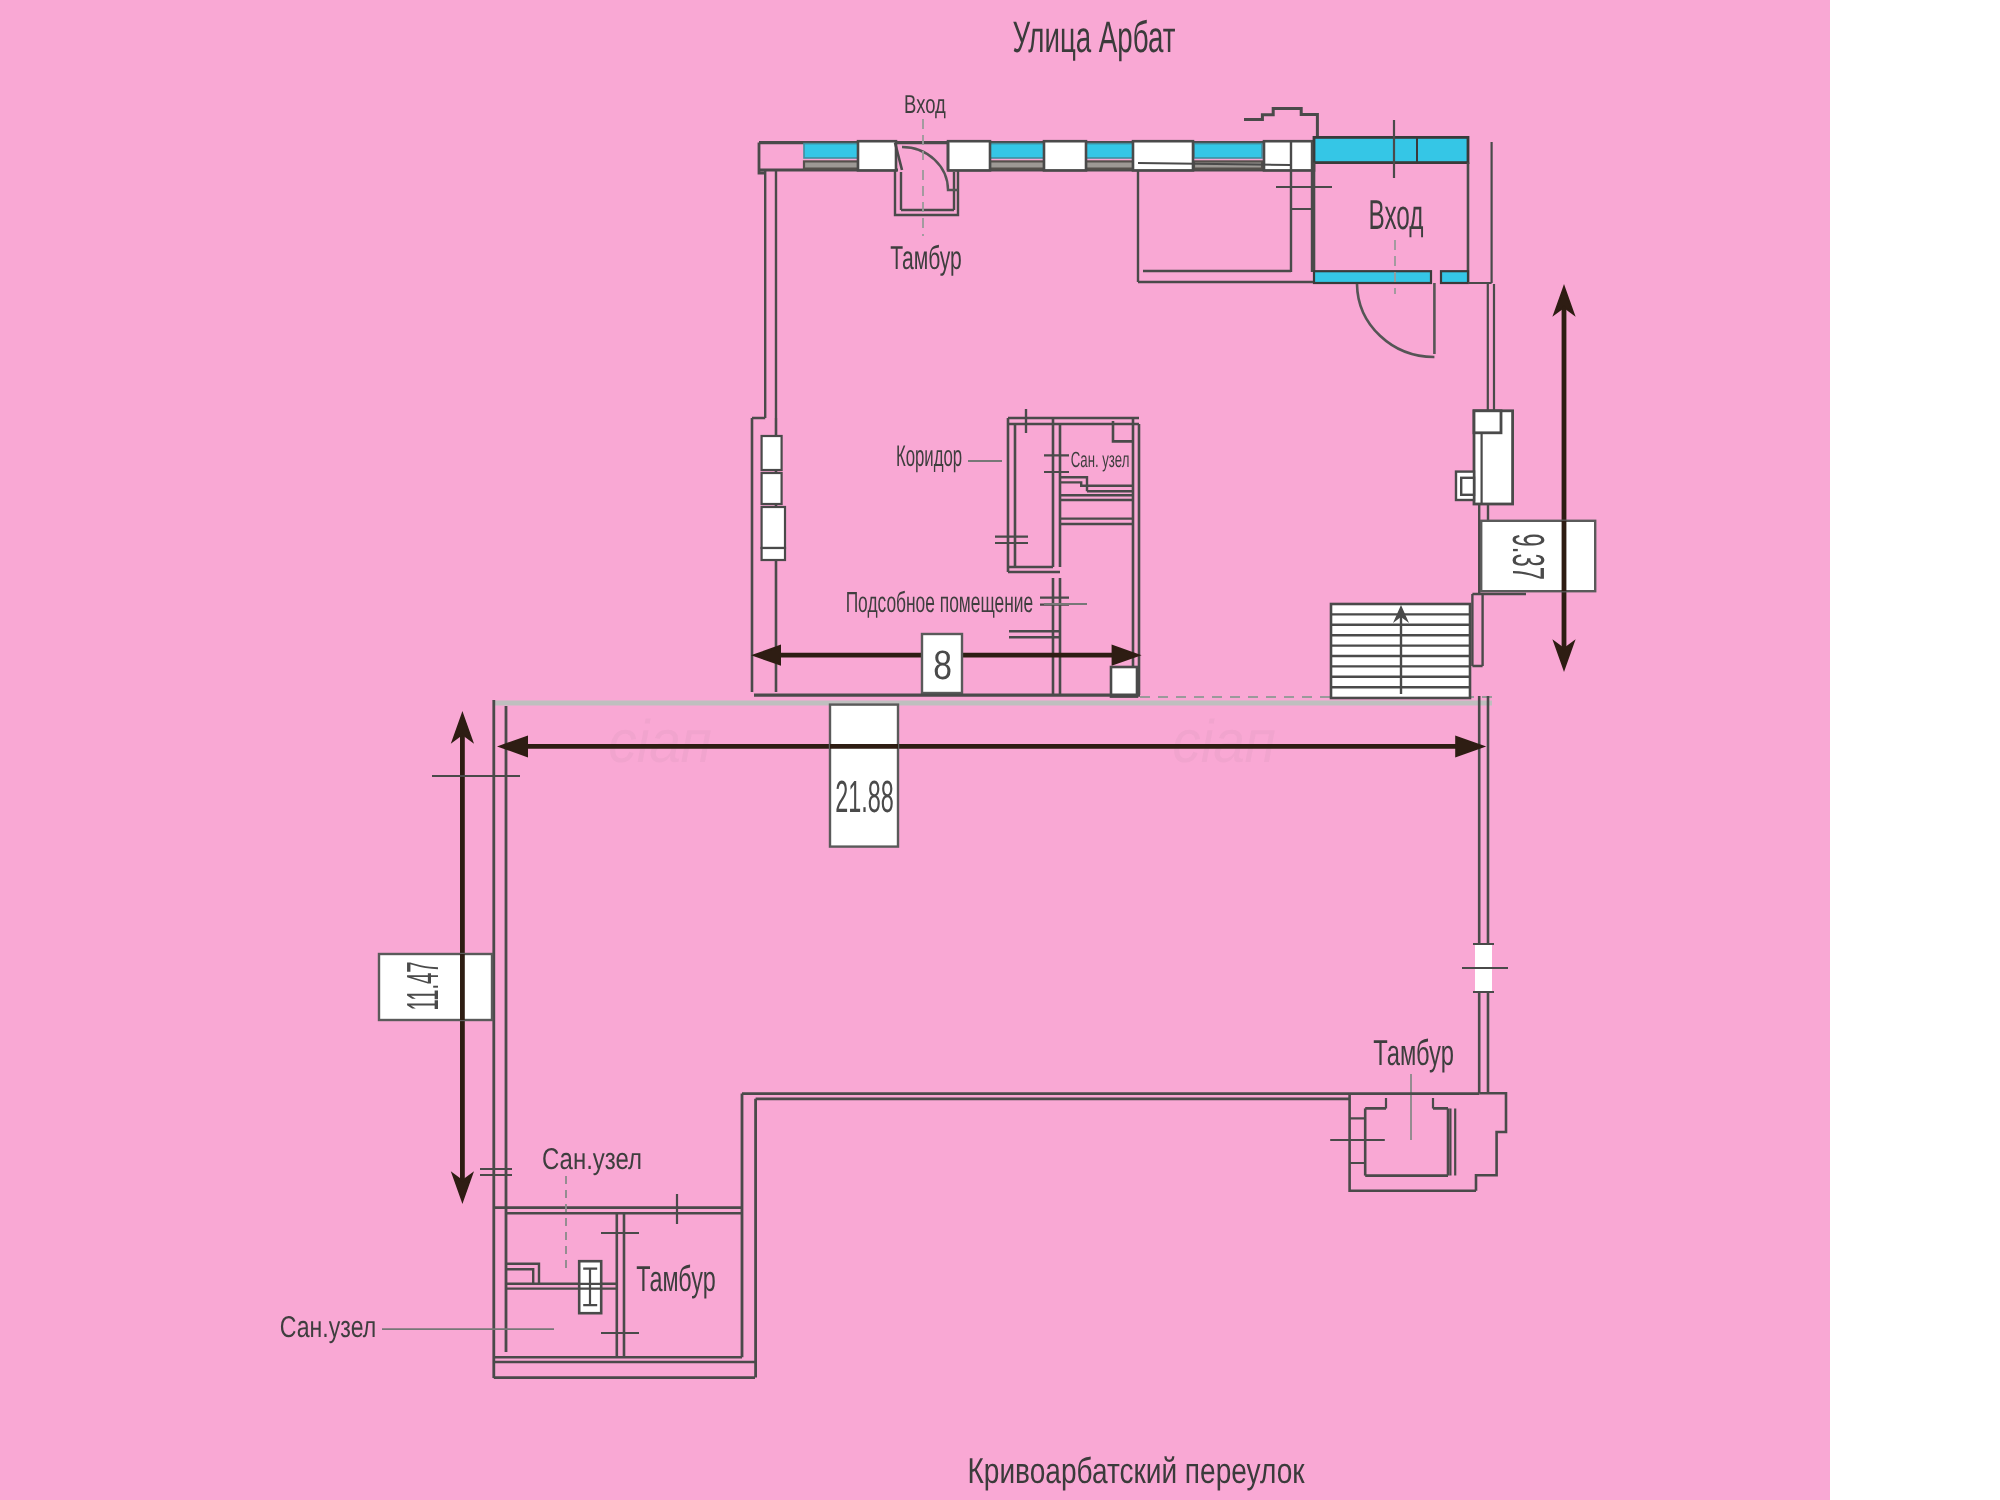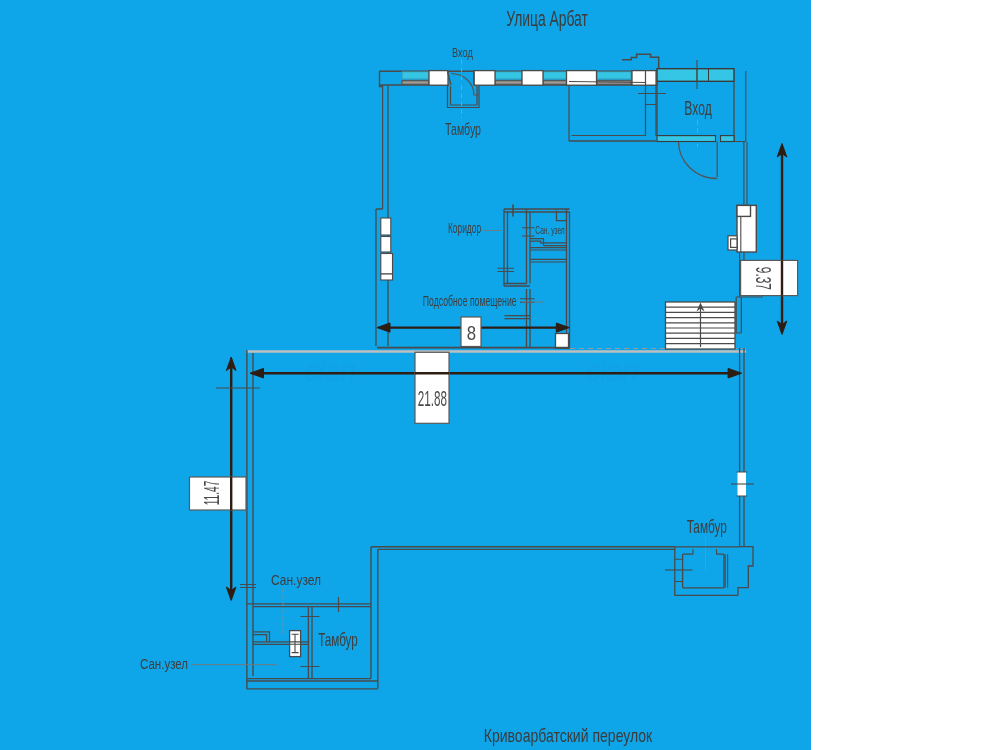--- a/index.html
+++ b/index.html
@@ -1,16 +1,16 @@
 <!DOCTYPE html>
 <html><head>
 <meta charset="utf-8">
 <style>
 html,body{margin:0;padding:0;background:#fff;}
-#page{position:relative;width:811px;height:750px;background:#0ea5e9;overflow:hidden;}
+#page{position:relative;width:915px;height:750px;background:#f9a8d4;overflow:hidden;}
 svg{position:absolute;top:0;left:0;filter:blur(0.33px);}
 text{font-family:"Liberation Sans",sans-serif;}
 </style>
 </head>
 <body>
 <div id="page">
 <svg width="1000" height="750" viewBox="0 0 1000 750" fill="none" stroke-linecap="butt">
 
 <text transform="translate(547,26) scale(0.63,1)" text-anchor="middle" font-size="22" fill="#3b3b3b">Улица Арбат</text>
 

